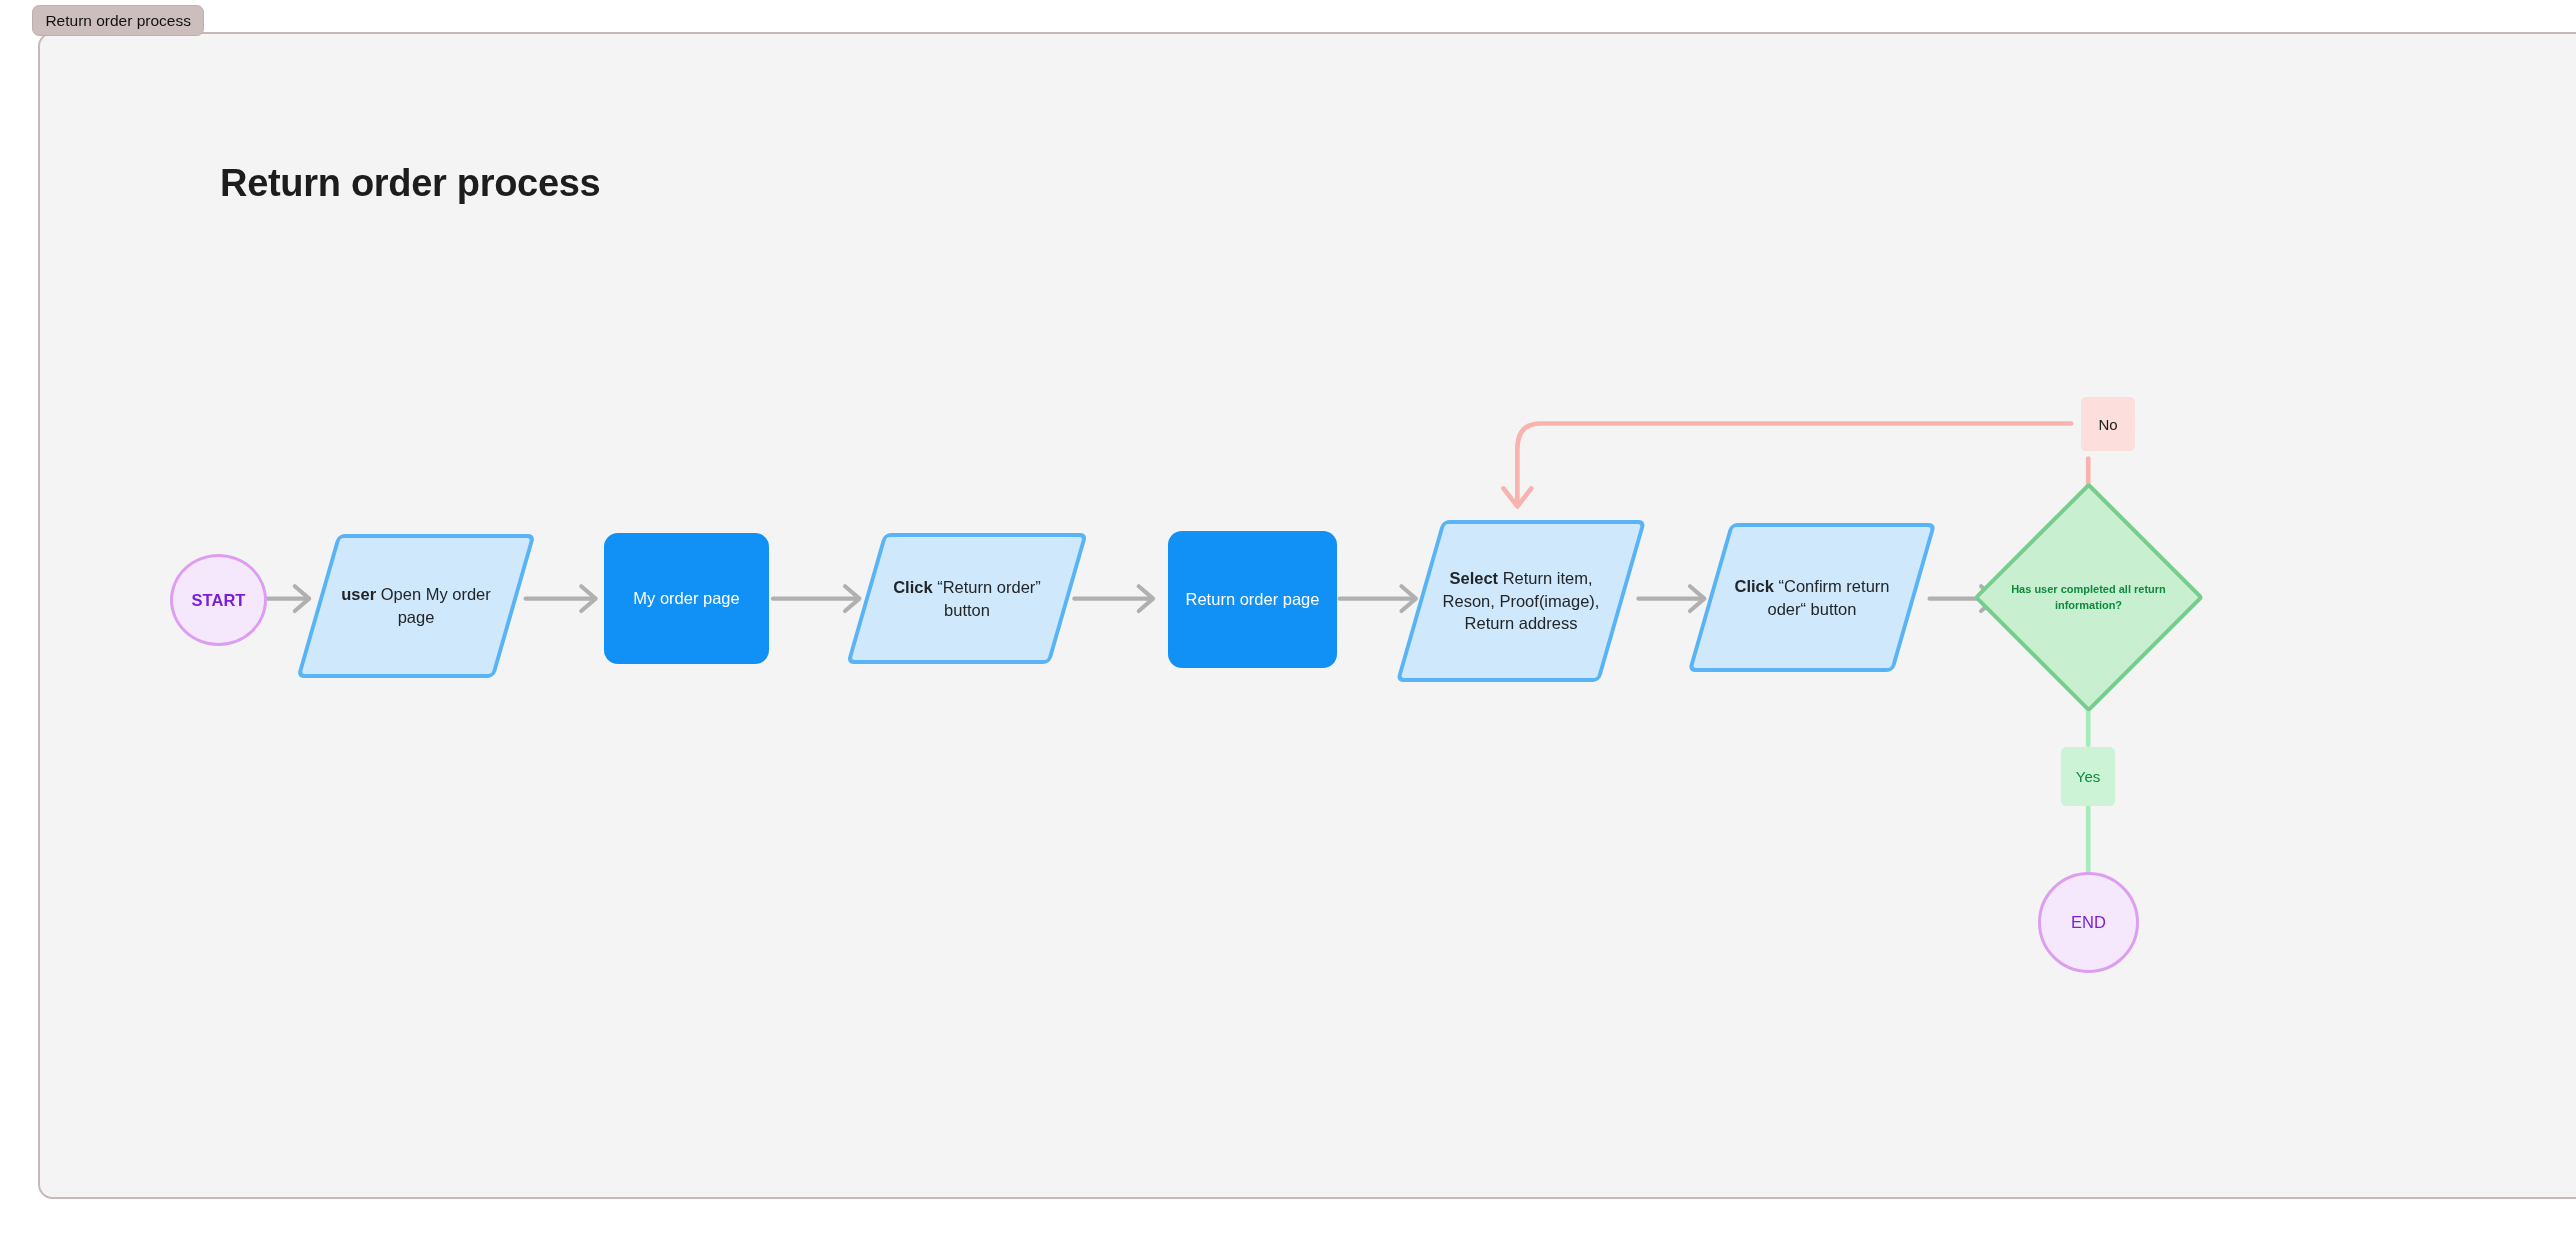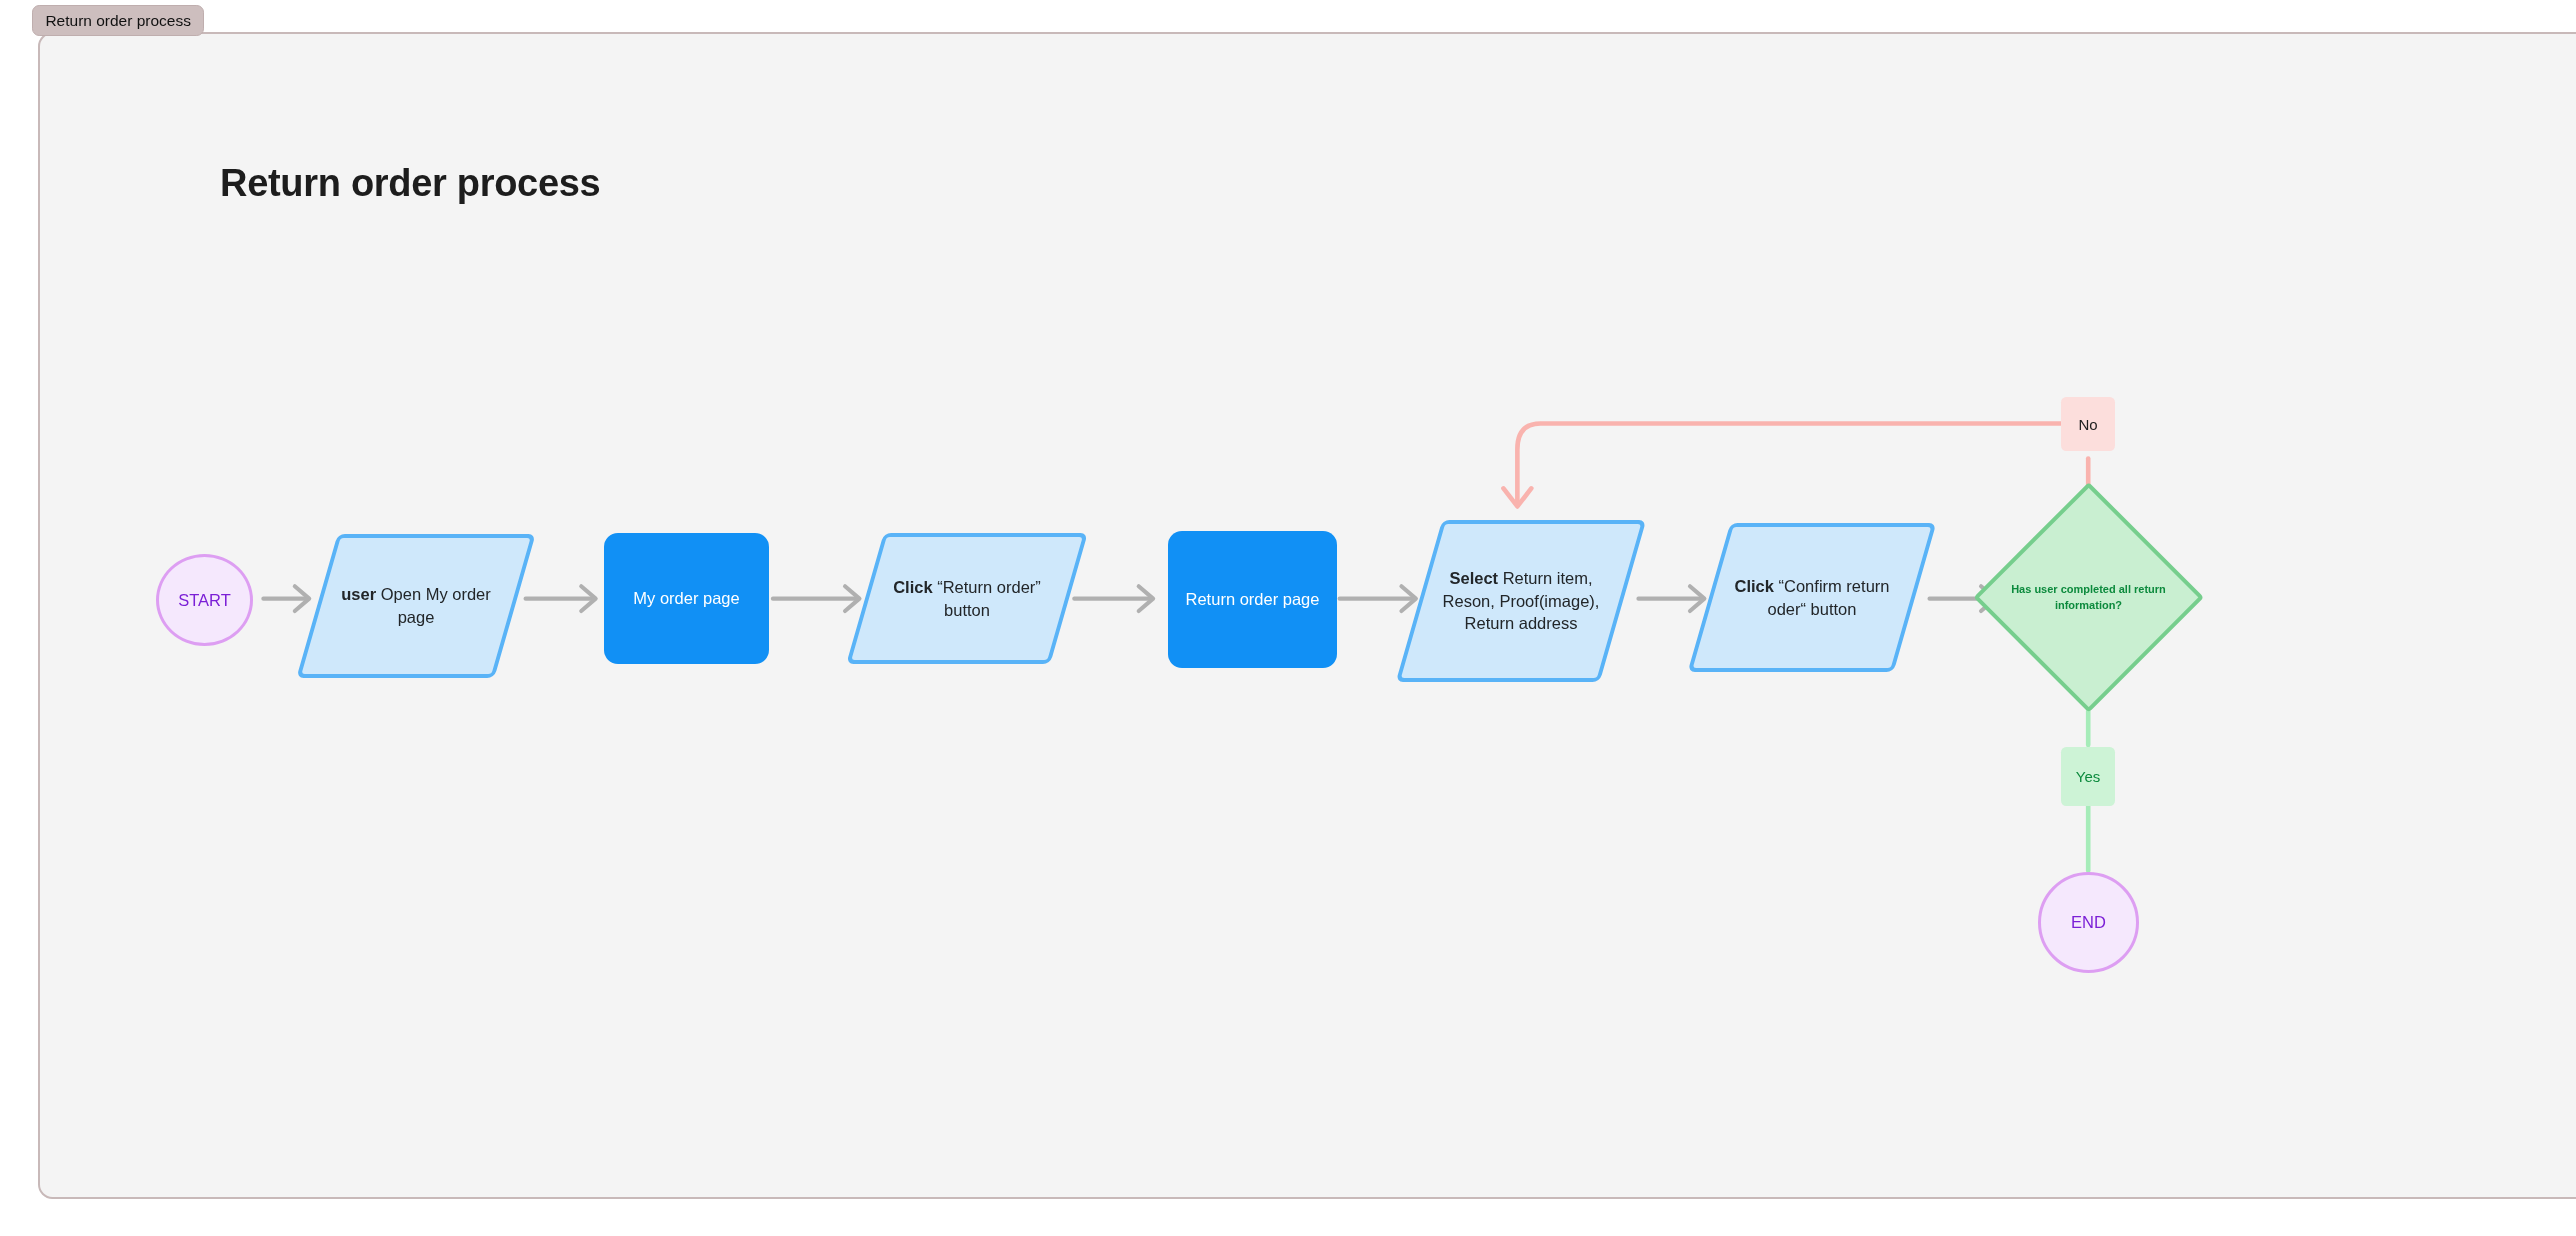--- a/index.html
+++ b/index.html
@@ -158,21 +158,21 @@
   
   .edge-label {
     position: absolute;
     display: flex;
     align-items: center;
     justify-content: center;
     border-radius: 5.2px;
     font-size: 15px;
     box-sizing: border-box;
   }
-  .edge-label.no  { background: #fcdedc; color: #1d1d1d; }
+  .edge-label.no  { background: #fcdedc; color: #1d1d1d; margin-left: 20px; }
   .edge-label.yes { background: #cdf3d6; color: #0c8a3d; justify-content: center; }
 </style>
 </head>
 <body>
 
 <div id="root">
 
   <div class="tab">
     <span>Return order process</span>
   </div>
@@ -224,21 +224,21 @@
       <path d="M 4020 822 L 2990 822 Q 2945 822 2945 872 L 2945 975"></path>
       <polyline points="2918,948 2945,983 2972,948"></polyline>
     </g>
 
     <g stroke="#a6ecb9" stroke-width="9" fill="none" stroke-linecap="round" stroke-linejoin="round">
       <line x1="4053" y1="1380" x2="4053" y2="1446"></line>
       <line x1="4053" y1="1562" x2="4053" y2="1690"></line>
     </g>
   </svg>
 
-  <div class="node terminator" style="left:156px; top:554px; width:97px; height:92px;">
+  <div class="node terminator" style="left:170px; top:554px; width:97px; height:92px;font-weight:bold;">
     <span>START</span>
   </div>
 
   <div class="node para" style="left:317px; top:534px; width:198px; height:144px;">
     <div class="shape"></div>
     <div class="txt">
       <b>user</b><span> Open My order page</span>
     </div>
   </div>
 

